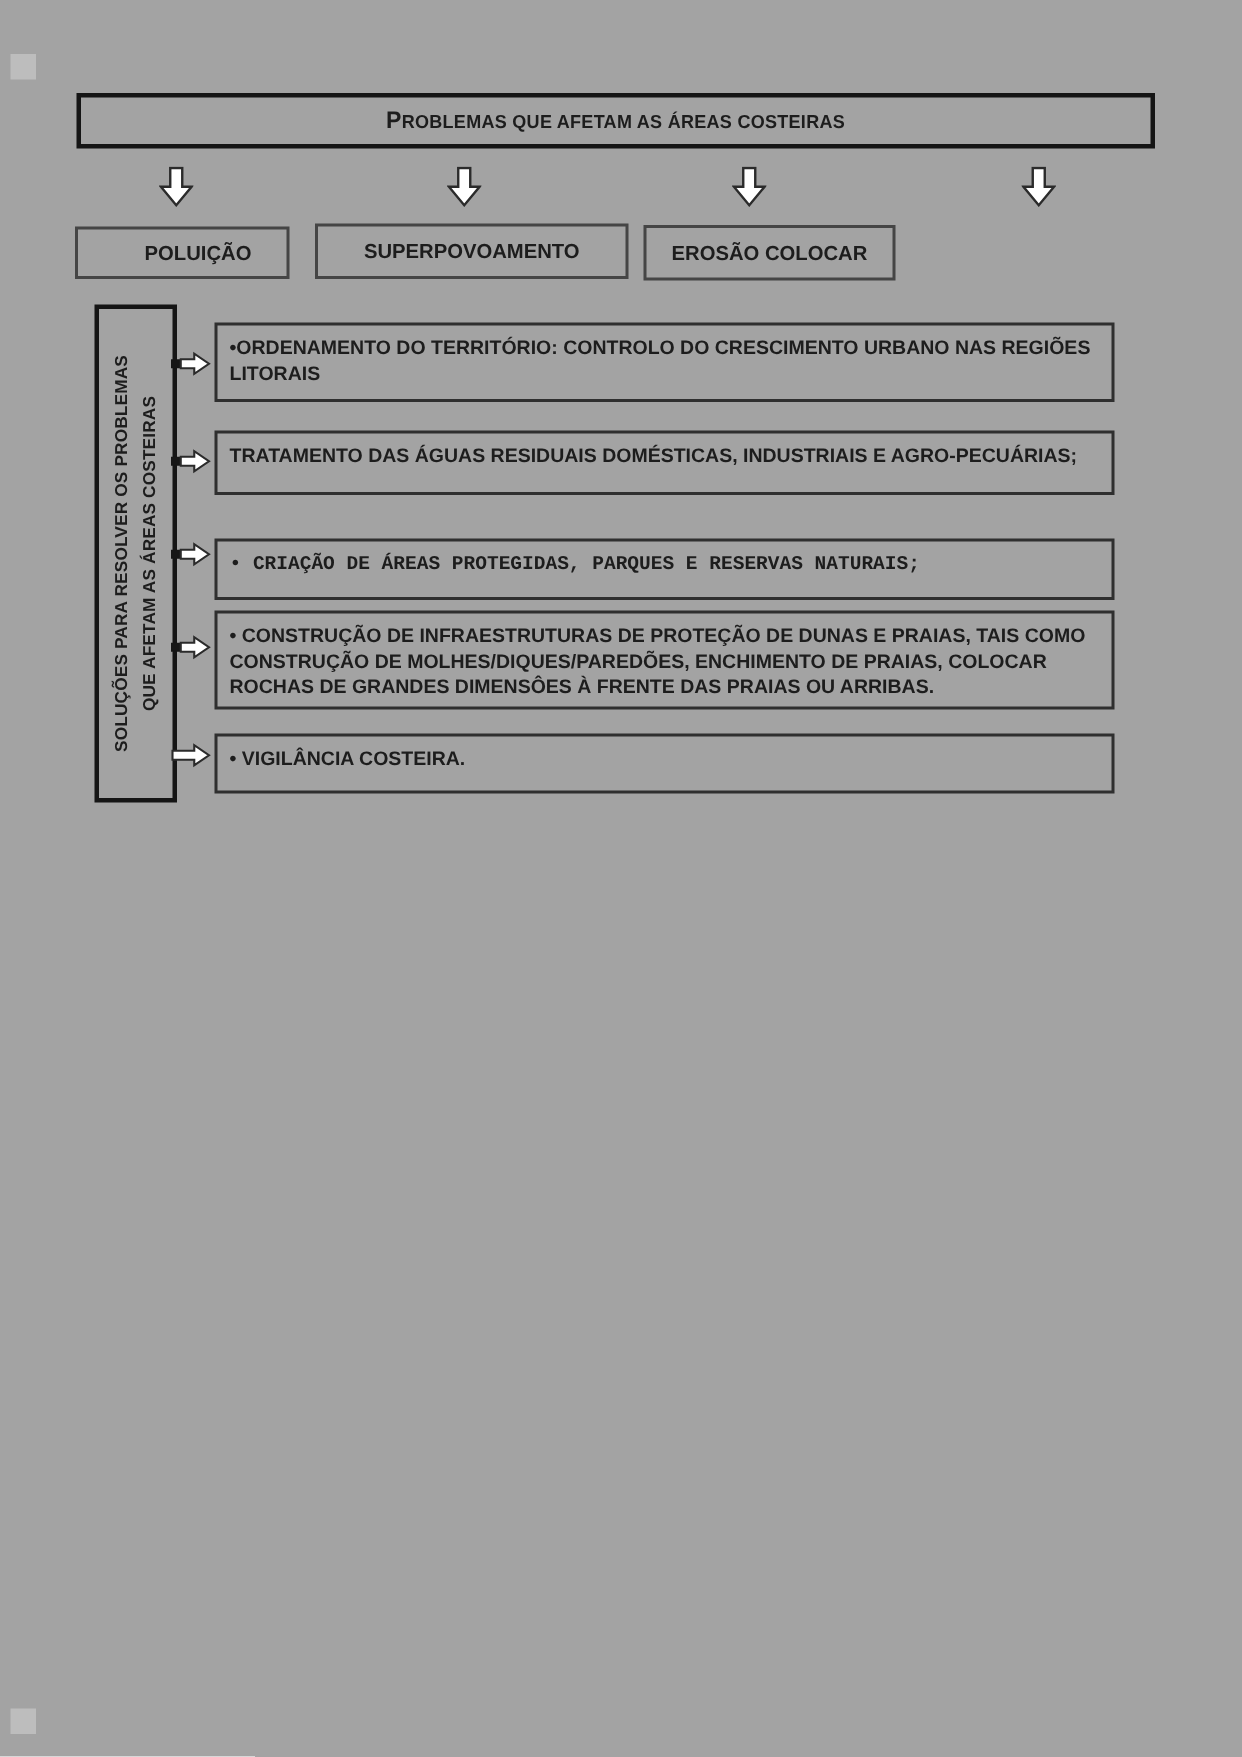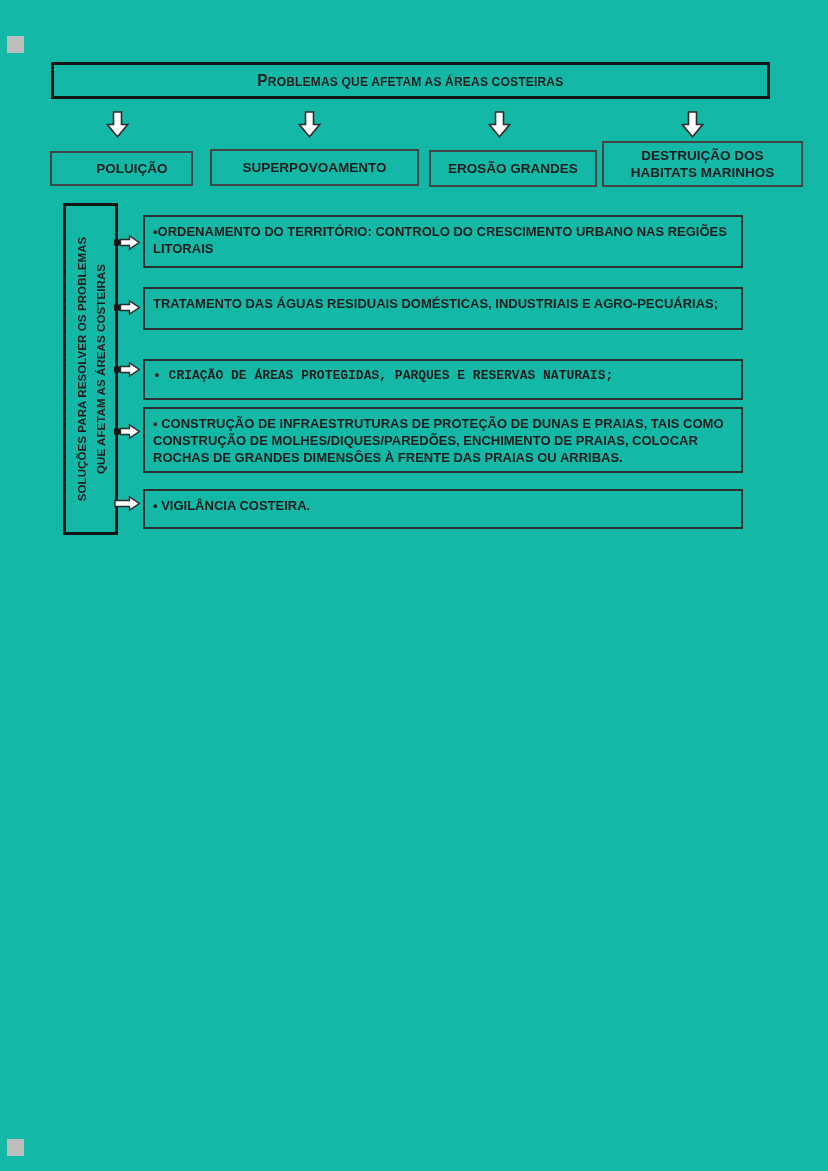--- a/index.html
+++ b/index.html
@@ -1,20 +1,20 @@
 <!DOCTYPE html>
 <html><head>
 <meta charset="utf-8">
 <style>
   html, body { margin: 0; padding: 0; background: #ffffff; }
   .canvas {
     position: relative;
     width: 828px;
     height: 1171px;
-    background: #14b8a6;
+    background: #a3a3a3;
     font-family: "Liberation Sans", "DejaVu Sans", sans-serif;
     color: #1d1d1d;
     overflow: hidden;
   }
   .marker {
     position: absolute;
     width: 17px; height: 17px;
     background: #bdbdbd;
   }
   .marker-top    { left: 7px; top: 36px; }
@@ -133,25 +133,21 @@
     <path class="arrow-outline" stroke-width="1.6" d="M7.5 1 H15.5 V13.5 H21.7 L11.5 25.8 L1.3 13.5 H7.5 Z"></path>
   </svg>
 
   <div class="pbox pb1">
     <span>POLUIÇÃO</span>
   </div>
   <div class="pbox pb2">
     <span>SUPERPOVOAMENTO</span>
   </div>
   <div class="pbox pb3">
-    <span>EROSÃO GRANDES</span>
-  </div>
-  <div class="pbox pb4">
-    <span class="prewrap">DESTRUIÇÃO DOS
-HABITATS MARINHOS</span>
+    <span>EROSÃO COLOCAR</span>
   </div>
 
   <div class="vbox">
     <div class="vtext">SOLUÇÕES PARA RESOLVER OS PROBLEMAS
 QUE AFETAM AS ÁREAS COSTEIRAS</div>
   </div>
 
   <svg class="right-arrow ra1" viewBox="0 0 27 17">
     <rect class="arrow-nub" x="0" y="5.5" width="6.5" height="6"></rect>
     <path class="arrow-outline" stroke-width="1.4" d="M6.5 5.5 H15.5 V1.8 L25.3 8.5 L15.5 15.2 V11.5 H6.5 Z"></path>

